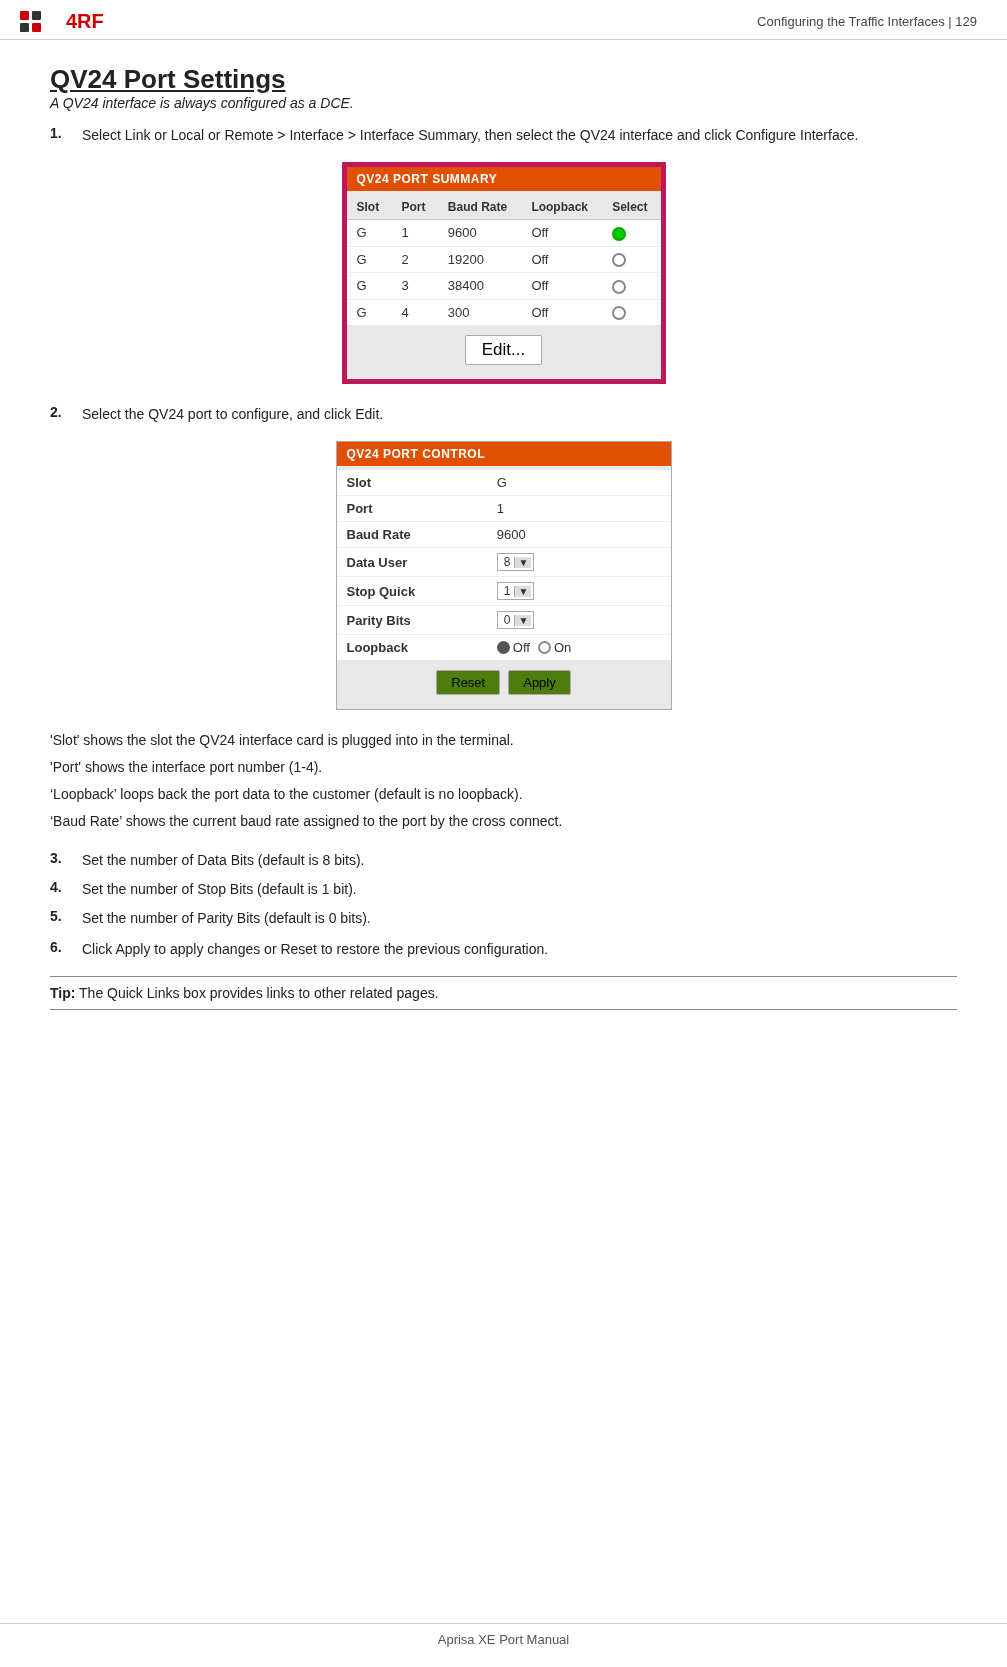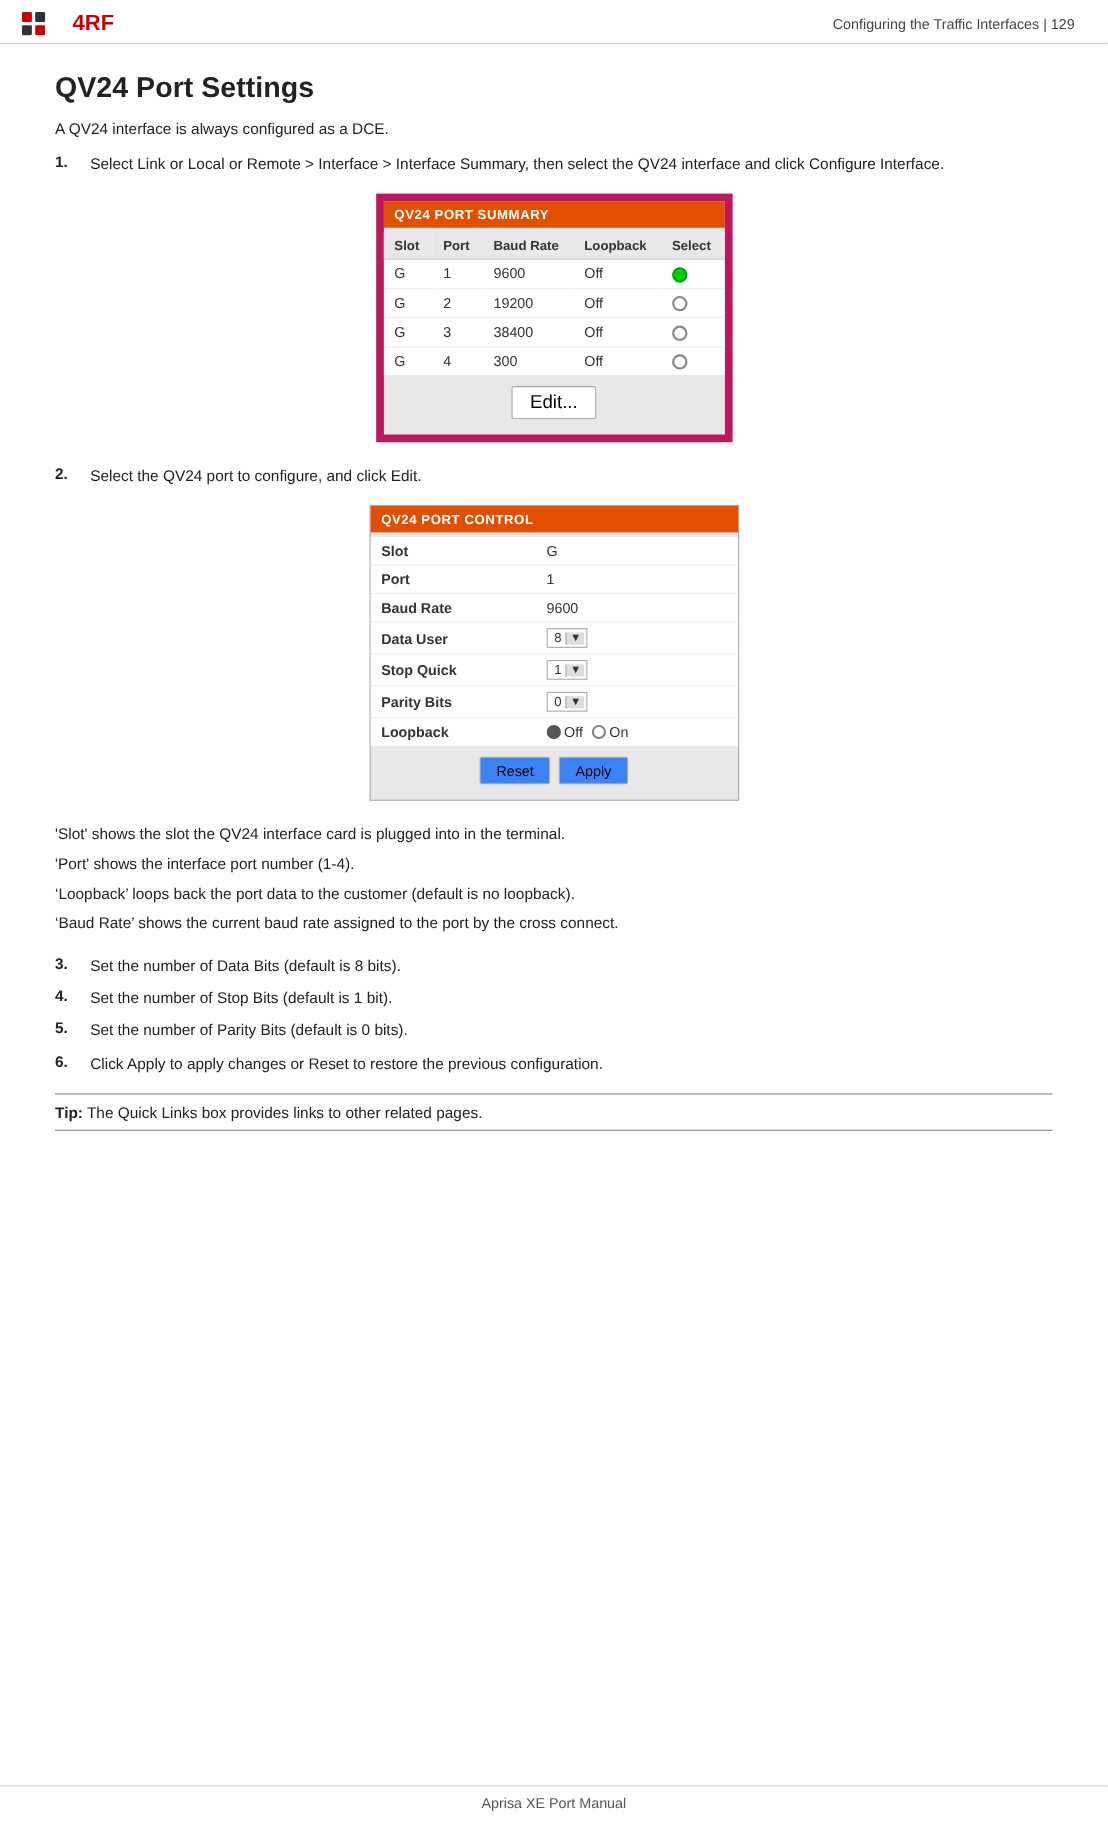--- a/index.html
+++ b/index.html
@@ -50,27 +50,28 @@
     }
 
     .content {
       padding: 24px 50px 40px 50px;
     }
 
     h1.page-title {
       font-size: 26px;
       font-weight: bold;
       color: #222;
-      margin-bottom: 14px;
+      text-decoration: underline;
     }
 
     .intro-text {
       font-size: 14px;
       margin-bottom: 14px;
       color: #222;
+      font-style: italic;
     }
 
     .step-item {
       display: flex;
       gap: 10px;
       margin-bottom: 14px;
       align-items: flex-start;
     }
 
     .step-num {
@@ -87,21 +88,21 @@
     }
 
     .panel-container {
       display: flex;
       justify-content: center;
       margin: 16px 0 20px 0;
     }
 
     .panel {
       background: #e8e8e8;
-      border: 7px solid #be185d;
+      border: 5px solid #be185d;
       padding: 0 0 14px 0;
       width: 324px;
     }
 
     .panel-title {
       background: #e05000;
       color: #fff;
       font-weight: bold;
       font-size: 12px;
       padding: 5px 10px;
@@ -268,21 +269,21 @@
     }
 
     .btn-row {
       display: flex;
       justify-content: center;
       gap: 8px;
       margin-top: 10px;
     }
 
     .btn-reset, .btn-apply {
-      background: #3b82f6;
+      background: #4d7c0f;
       border: 1px solid #aaa;
       padding: 4px 14px;
       font-size: 13px;
       cursor: pointer;
       border-radius: 2px;
     }
 
     .description-block {
       margin: 10px 0 18px 0;
       font-size: 14px;

